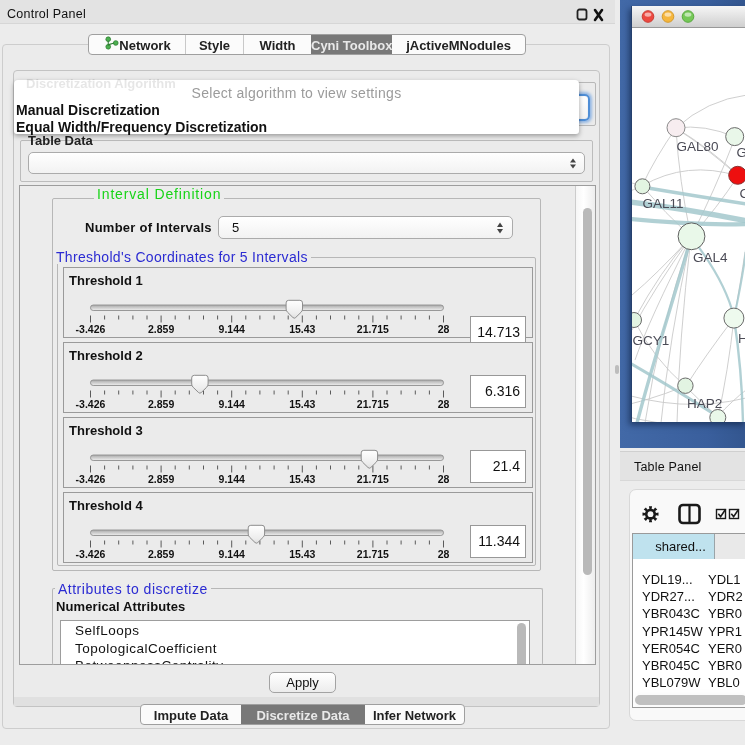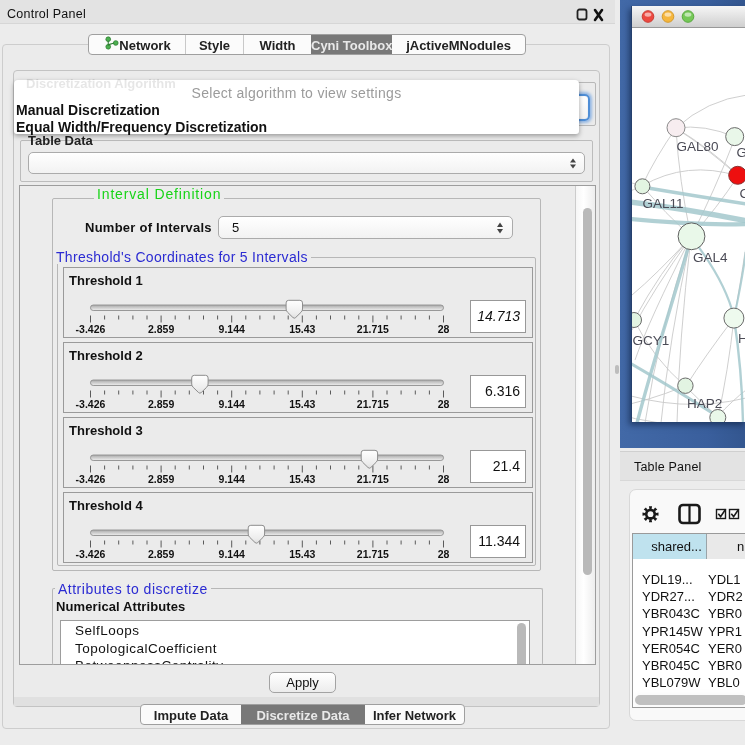--- a/index.html
+++ b/index.html
@@ -113,21 +113,21 @@
 <text x="27.5" y="66" font-size="10.5" font-weight="bold" fill="#111" text-anchor="middle">-3.426</text>
     <text x="98.1" y="66" font-size="10.5" font-weight="bold" fill="#111" text-anchor="middle">2.859</text>
     <text x="168.7" y="66" font-size="10.5" font-weight="bold" fill="#111" text-anchor="middle">9.144</text>
     <text x="239.3" y="66" font-size="10.5" font-weight="bold" fill="#111" text-anchor="middle">15.43</text>
     <text x="309.9" y="66" font-size="10.5" font-weight="bold" fill="#111" text-anchor="middle">21.715</text>
     <text x="380.5" y="66" font-size="10.5" font-weight="bold" fill="#111" text-anchor="middle">28</text>
 <g transform="translate(231.3,40.9)">
       <path d="M -5.6 -7.6 L 5.6 -7.6 Q 8.2 -7.6 8.2 -5 L 8.2 1.1 Q 8.2 3 6.7 4.4 L 1.4 9.6 Q 0 11 -1.4 9.6 L -6.7 4.4 Q -8.2 3 -8.2 1.1 L -8.2 -5 Q -8.2 -7.6 -5.6 -7.6 Z" fill="url(#thg)" stroke="#8d8d8d" stroke-width="1"></path>
     </g>
 </svg>
-<div class="vbox" style="left:470px;top:300px;font-style:italic;">14.713</div>
+<div class="vbox" style="left:470px;top:316px;">14.713</div>
 <div class="abs" style="left:63px;top:342px;width:470px;height:71px;background:#ebebeb;border:1px solid #9a9a9a;"></div>
 <div class="tlabel" style="left:69px;top:348px;">Threshold 2</div>
 <svg class="abs" style="left:63px;top:342px;" width="470" height="71" viewBox="0 0 470 71" font-family="Liberation Sans,sans-serif">
 <defs>
       <linearGradient id="thg" x1="0" y1="0" x2="0" y2="1">
         <stop offset="0" stop-color="#ffffff"></stop>
         <stop offset="0.75" stop-color="#ececec"></stop>
         <stop offset="1" stop-color="#dedede"></stop>
       </linearGradient>
       <linearGradient id="grv" x1="0" y1="0" x2="0" y2="1">
@@ -388,21 +388,21 @@
 <g stroke="#1a1a1a" fill="none">
       <rect x="76.5" y="9.5" width="9" height="9" stroke-width="1.4"></rect>
       <path d="M78.3 13.8 l2.3 2.8 5-7.3" stroke-width="1.6"></path>
       <rect x="89.5" y="9.5" width="9" height="9" stroke-width="1.4"></rect>
       <path d="M91.3 13.8 l2.3 2.8 5-7.3" stroke-width="1.6"></path>
     </g>
 </svg>
 
 <div class="abs" style="left:632px;top:533px;width:114px;height:175px;background:#fff;border:1px solid #9a9a9a;border-right:none;overflow:hidden;font-size:13px;color:#111;">
 <div style="height:25px;border-bottom:1px solid #9a9a9a;white-space:nowrap;">
-<span style="display:inline-block;width:74px;height:25px;line-height:25px;background:#bfe2ee;border-right:1px solid #9aa4a8;text-align:center;text-indent:14px;">shared...</span><span style="display:inline-block;width:45px;height:25px;line-height:25px;background:#e9e9e9;padding-left:30px;">n...</span>
+<span style="display:inline-block;width:82px;height:25px;line-height:25px;background:#bfe2ee;border-right:1px solid #9aa4a8;text-align:center;text-indent:14px;">shared...</span><span style="display:inline-block;width:45px;height:25px;line-height:25px;background:#e9e9e9;padding-left:30px;">n...</span>
 </div>
 <div style="padding-top:12px;">
       <div style="height:17.2px;line-height:17.2px;white-space:nowrap;"><span style="display:inline-block;width:75px;padding-left:9px;">YDL19...</span><span>YDL1</span></div>
       <div style="height:17.2px;line-height:17.2px;white-space:nowrap;"><span style="display:inline-block;width:75px;padding-left:9px;">YDR27...</span><span>YDR2</span></div>
       <div style="height:17.2px;line-height:17.2px;white-space:nowrap;"><span style="display:inline-block;width:75px;padding-left:9px;">YBR043C</span><span>YBR0</span></div>
       <div style="height:17.2px;line-height:17.2px;white-space:nowrap;"><span style="display:inline-block;width:75px;padding-left:9px;">YPR145W</span><span>YPR1</span></div>
       <div style="height:17.2px;line-height:17.2px;white-space:nowrap;"><span style="display:inline-block;width:75px;padding-left:9px;">YER054C</span><span>YER0</span></div>
       <div style="height:17.2px;line-height:17.2px;white-space:nowrap;"><span style="display:inline-block;width:75px;padding-left:9px;">YBR045C</span><span>YBR0</span></div>
       <div style="height:17.2px;line-height:17.2px;white-space:nowrap;"><span style="display:inline-block;width:75px;padding-left:9px;">YBL079W</span><span>YBL0</span></div>
       <div style="height:17.2px;line-height:17.2px;white-space:nowrap;"><span style="display:inline-block;width:75px;padding-left:9px;">YLR345W</span><span>YLR3</span></div>

